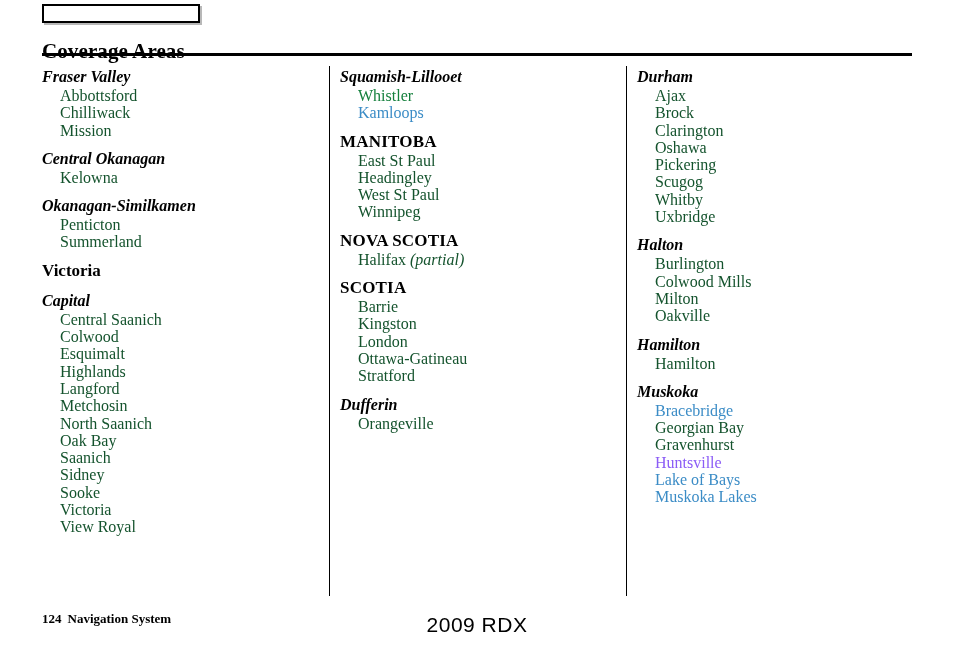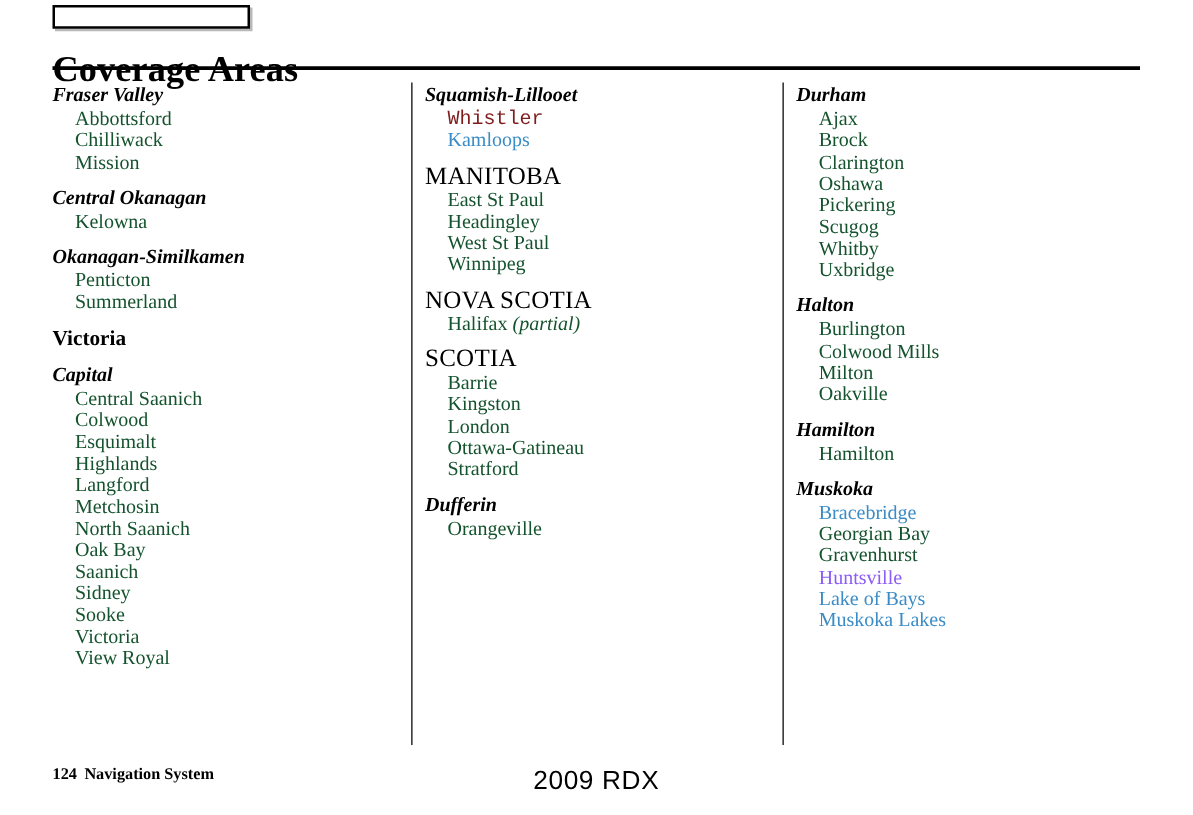--- a/index.html
+++ b/index.html
@@ -30,21 +30,21 @@
     height: 19px;
     border: 2px solid #000000;
     background: #ffffff;
     box-sizing: border-box;
     box-shadow: 2px 2px 0 rgba(0,0,0,0.28);
   }
   .page-title {
     position: absolute;
     left: 42px;
     top: 24px;
-    font-size: 29px;
+    font-size: 21px;
     font-weight: bold;
     letter-spacing: 0.1px;
     line-height: 26px;
     white-space: nowrap;
   }
   .title-rule {
     position: absolute;
     left: 42px;
     top: 53px;
     width: 870px;
@@ -75,22 +75,22 @@
     background: #000000;
   }
   .divider-1 { left: 329px; }
   .divider-2 { left: 626px; }
 
   
   .group { margin: 0 0 0 0; }
   .group + .group { margin-top: 9px; }
 
   .province {
-    font-size: 20px;
-    font-weight: normal;
+    font-size: 17px;
+    font-weight: bold;
     font-style: normal;
     line-height: 21px;
     letter-spacing: 0.2px;
     white-space: nowrap;
   }
   .region {
     font-size: 16px;
     font-weight: bold;
     font-style: italic;
     line-height: 21px;
@@ -201,21 +201,21 @@
             <li><span>Sooke</span></li>
             <li><span>Victoria</span></li>
             <li><span>View Royal</span></li>
           </ul>
         </div>
       </div>
     <div class="col col-2">
         <div class="group">
           <div class="region">Squamish-Lillooet</div>
           <ul class="cities">
-            <li class="link" style="color: #7f1d1d; font-family: Liberation Mono, monospace;"><span>Whistler</span></li>
+            <li class="link" style="color: #15803d;"><span>Whistler</span></li>
             <li class="link" style="color: rgb(59, 140, 198);"><span>Kamloops</span></li>
           </ul>
         </div>
         <div class="group">
           <div class="province">MANITOBA</div>
           <ul class="cities">
             <li><span>East St Paul</span></li>
             <li><span>Headingley</span></li>
             <li><span>West St Paul</span></li>
             <li><span>Winnipeg</span></li>

